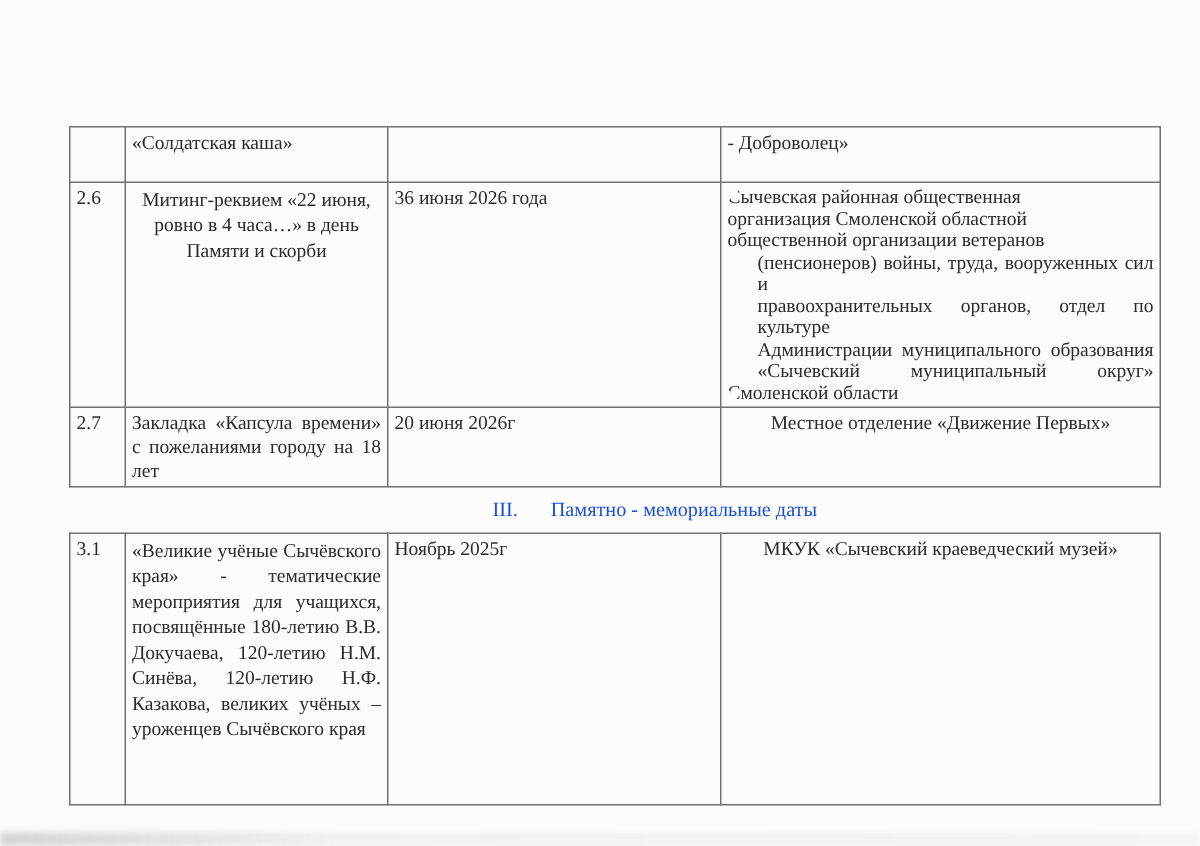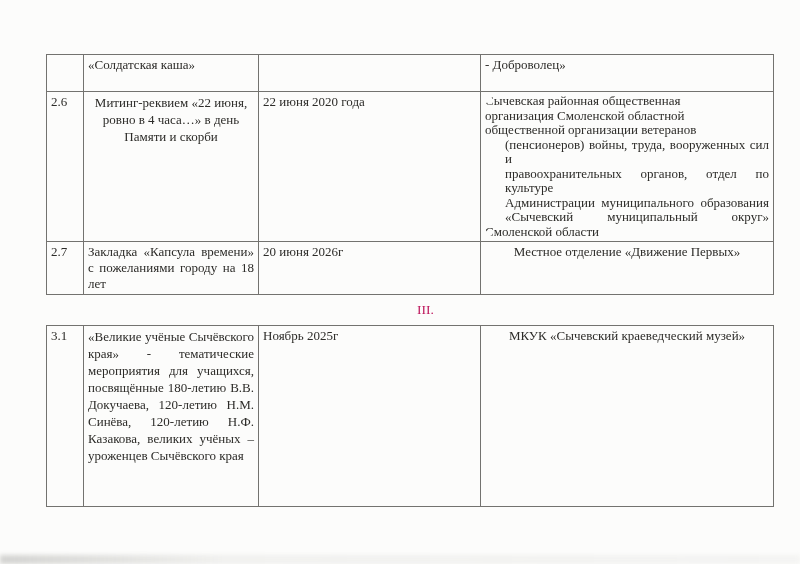--- a/index.html
+++ b/index.html
@@ -2,21 +2,21 @@
 <html lang="ru"><head>
 <meta charset="utf-8">
 <style>
   html,body{margin:0;padding:0;background:#ffffff;}
   .sheet{
     position:relative;width:800px;height:564px;overflow:hidden;
     background:#fcfcfb;
     font-family:"Liberation Serif","DejaVu Serif",serif;
     color:#2c2b28;
   }
-  .content{position:absolute;left:46px;top:54px;width:727px;}
+  .content{position:absolute;left:46px;top:84px;width:727px;}
   table.tbl{
     border-collapse:collapse;table-layout:fixed;width:727px;
     font-size:13px;line-height:15px;
   }
   .tbl td{
     border:1px solid #73726f;
     vertical-align:top;overflow:hidden;
     padding:2px 4px;
   }
   
@@ -39,21 +39,21 @@
   .ev-31{line-height:17px;margin-left:44px;}
   .ev-32{line-height:16px;}
   .resp-26{line-height:14.5px;padding-top:3px;border-radius:25px;}
   .rl{text-align:left;}
   .rl-j{text-align:justify;text-align-last:justify;margin-left:20px;}
   .resp-a{padding-left:7px;}
   
   .sec-row{
     height:30px;display:flex;align-items:center;justify-content:center;
     transform:translateX(27px);
-    font-size:13.5px;color:#be185d;
+    font-size:13.5px;color:#1d4ed8;
   }
   .sec-num{margin-right:22px;}
   
   .scan-edge{
     position:absolute;left:0;bottom:0;width:100%;height:9px;
     background:linear-gradient(to right,
       rgba(172,172,168,.5), rgba(212,212,208,.28) 28%, rgba(224,224,220,.25));
     filter:blur(2px);
   }
 </style>
@@ -75,21 +75,21 @@
         <td class="c-num"></td>
         <td class="c-event va-m">«Солдатская каша»</td>
         <td class="c-date"></td>
         <td class="c-resp resp-a va-m">- Доброволец»</td>
       </tr>
       <tr class="r-26">
         <td class="c-num">2.6</td>
         <td class="c-event va-m ta-c pre ev-26">Митинг-реквием «22 июня,
 ровно в 4 часа…» в день
 Памяти и скорби</td>
-        <td class="c-date va-m">22 июня 2020 года</td>
+        <td class="c-date va-m">36 июня 2026 года</td>
         <td class="c-resp resp-26">
           <div class="rl">Сычевская районная общественная</div>
           <div class="rl">организация Смоленской областной</div>
           <div class="rl">общественной организации ветеранов</div>
           <div class="rl-j">(пенсионеров) войны, труда, вооруженных сил и</div>
           <div class="rl-j">правоохранительных органов, отдел по культуре</div>
           <div class="rl-j">Администрации муниципального образования</div>
           <div class="rl-j">«Сычевский муниципальный округ»</div>
           <div class="rl">Смоленской области</div>
         </td>
@@ -98,20 +98,21 @@
         <td class="c-num">2.7</td>
         <td class="c-event ta-j ev-27">Закладка «Капсула времени» с пожеланиями городу на 18 лет</td>
         <td class="c-date va-m">20 июня 2026г</td>
         <td class="c-resp va-m ta-c">Местное отделение «Движение Первых»</td>
       </tr>
     </tbody>
       </table>
 
     <div class="sec-row">
       <span class="sec-num">III.</span>
+      <span>Памятно - мемориальные даты</span>
     </div>
 
     <table class="tbl">
       <colgroup>
         <col style="width:37px">
           <col style="width:175px">
           <col style="width:222px">
           <col style="width:293px">
       </colgroup>
       <tbody>

